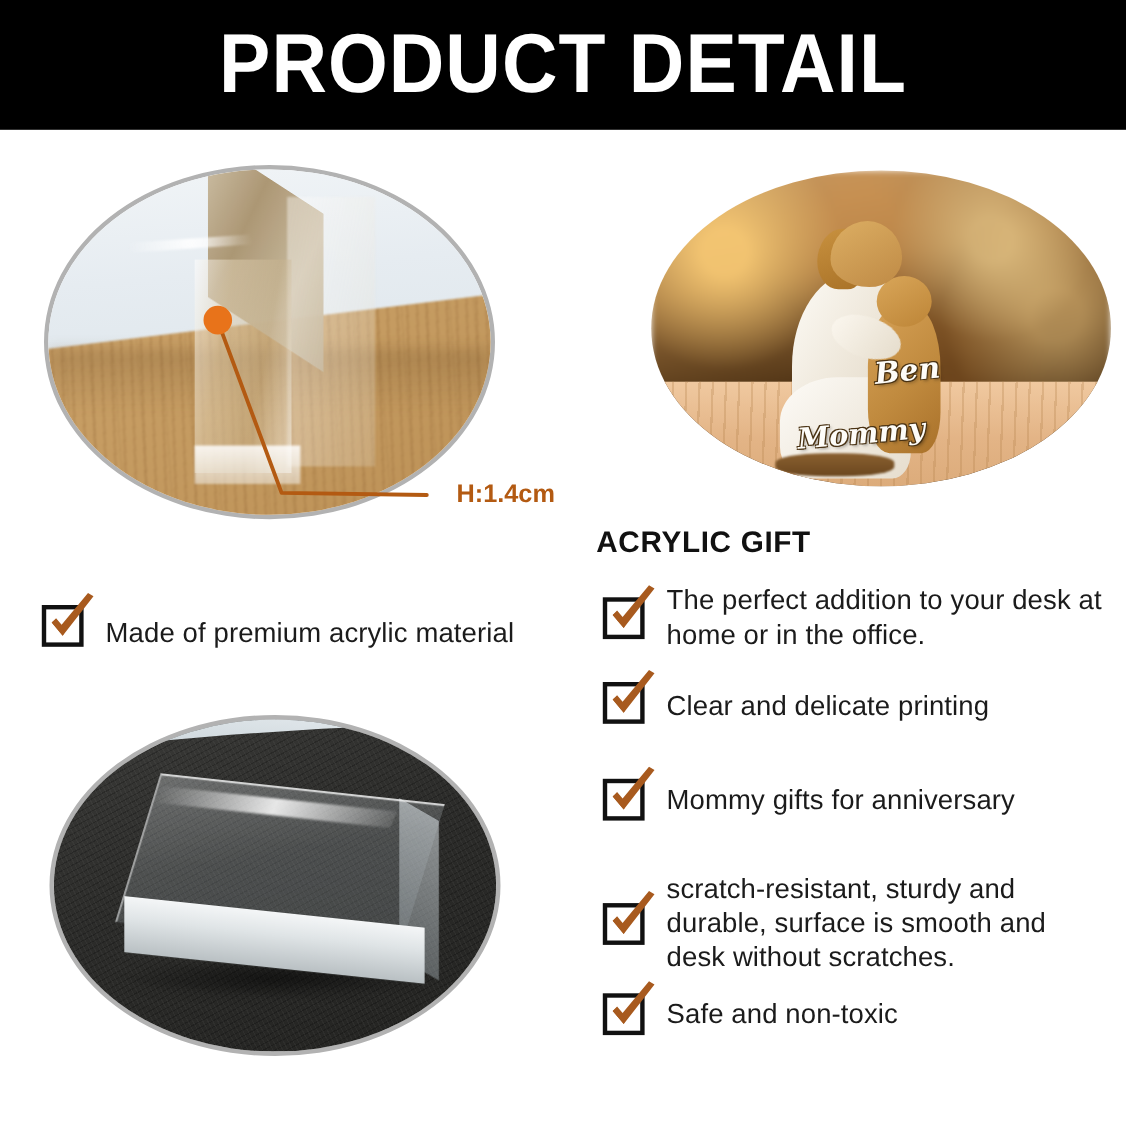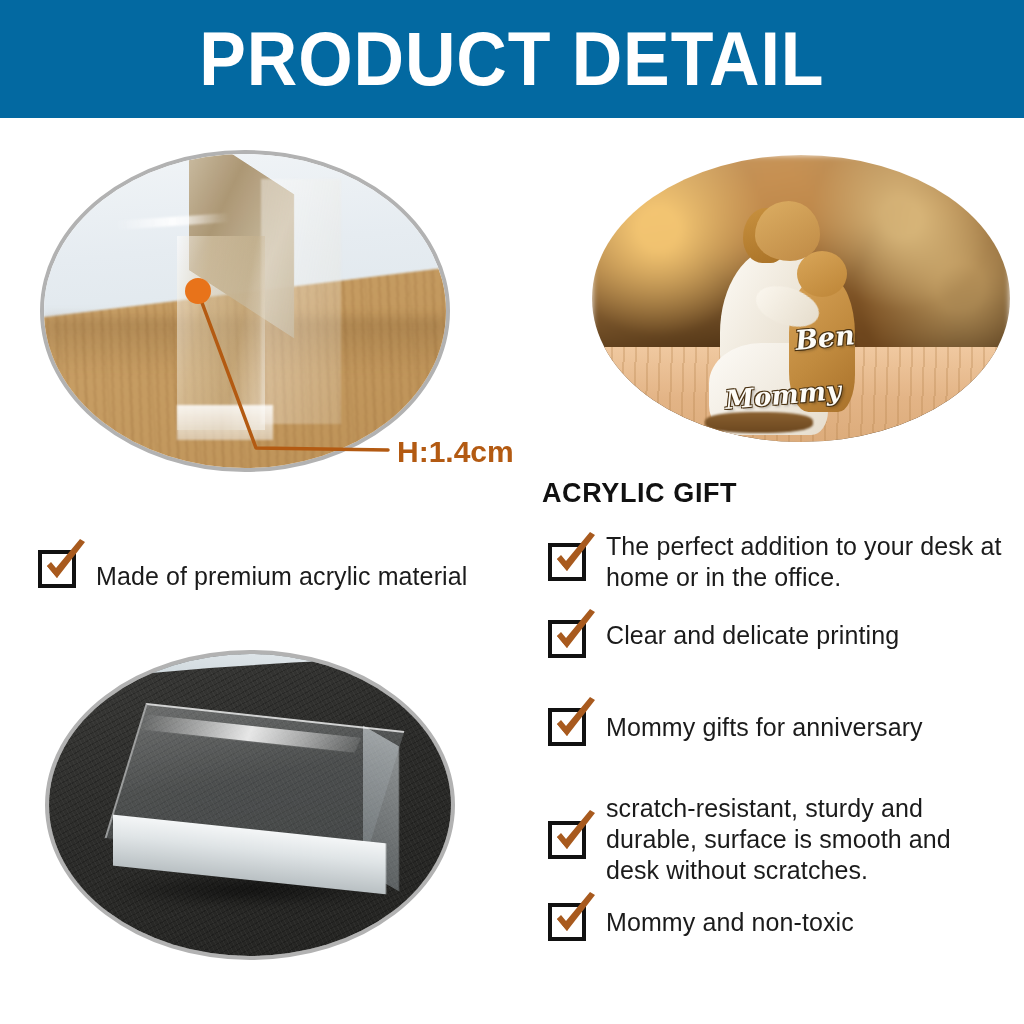--- a/index.html
+++ b/index.html
@@ -8,21 +8,21 @@
     background:#ffffff;
     font-family:"Liberation Sans", sans-serif;
     overflow:hidden;
     position:relative;
   }
   #page{position:relative;width:1024px;height:1024px;}
 
   
   .banner{
     position:absolute;left:0;top:0;width:1024px;height:118px;
-    background:#0369a1;
+    background:#000000;
     display:flex;align-items:center;justify-content:center;
   }
   .banner-title{
     color:#ffffff;
     font-size:76px;
     font-weight:bold;
     letter-spacing:1px;
     transform:scaleX(0.92);
     font-family:"Liberation Sans", sans-serif;
     line-height:1;
@@ -221,22 +221,22 @@
   }
   #photo-block .blk-shadow{
     position:absolute;left:14%;top:72%;width:72%;height:12%;
     background:radial-gradient(ellipse at center,rgba(0,0,0,.55),rgba(0,0,0,0) 70%);
     filter:blur(4px);
   }
 
   
   #callout{position:absolute;left:0;top:0;width:1024px;height:1024px;pointer-events:none;}
   .callout-label{
-    position:absolute;left:397px;top:435px;
-    font-size:30px;font-weight:bold;
+    position:absolute;left:415px;top:435px;
+    font-size:23px;font-weight:bold;
     color:#b35a12;
     font-family:"Liberation Sans", sans-serif;
     white-space:nowrap;
   }
 
   
   .section-heading{
     position:absolute;
     font-size:27px;font-weight:bold;color:#111111;
     letter-spacing:.6px;white-space:nowrap;
@@ -262,21 +262,21 @@
     font-size:25px;line-height:31px;color:#1b1b1b;
     font-family:"Liberation Sans", sans-serif;
     letter-spacing:.1px;
   }
   
   #bullet-left{left:38px;top:545px;align-items:center;}
   #bullet-left .bullet-text{margin-top:16px;}
 
   
   #bullet-1{left:548px;top:531px;width:460px;}
-  #bullet-2{left:548px;top:620px;width:460px;align-items:flex-start;}
+  #bullet-2{left:548px;top:620px;width:460px;align-items:flex-end;}
   #bullet-3{left:548px;top:708px;width:460px;align-items:center;}
   #bullet-4{left:548px;top:793px;width:460px;}
   #bullet-5{left:548px;top:903px;width:460px;align-items:center;}
 </style>
 </head>
 <body>
 
 <div id="page">
 
   <div class="banner">
@@ -380,16 +380,16 @@
     <div class="bullet-text">scratch-resistant, sturdy and durable, surface is smooth and desk without scratches.</div>
   </div>
 
   <div class="bullet" id="bullet-5">
     <div class="checkbox">
       <svg class="tick" viewBox="0 0 52 52" xmlns="http://www.w3.org/2000/svg">
         <path d="M8 28 L18 40 L46 4 L41 1 L17 30 L12 24 Z" fill="#a85a1e"></path>
         <path d="M8 28 L18 40 L20 36 L12 25 Z" fill="#a85a1e"></path>
       </svg>
     </div>
-    <div class="bullet-text">Mommy and non-toxic</div>
+    <div class="bullet-text">Safe and non-toxic</div>
   </div>
 
 </div>
 
 </body></html>

